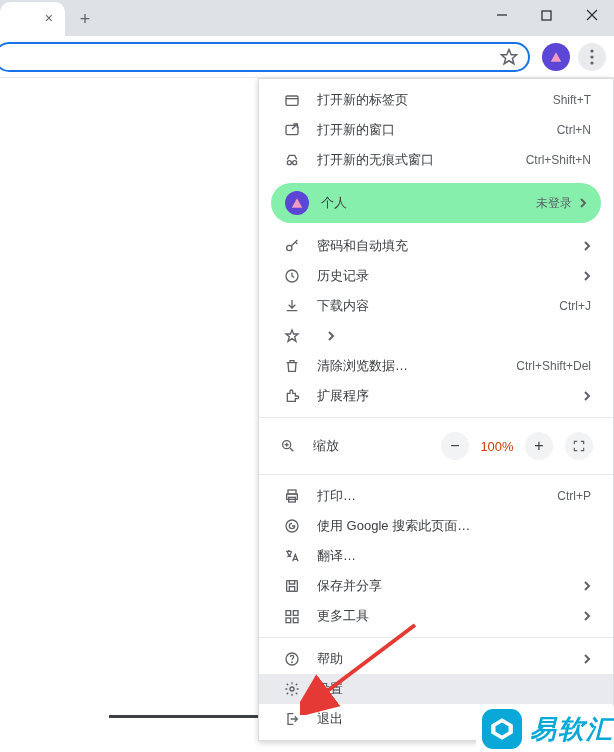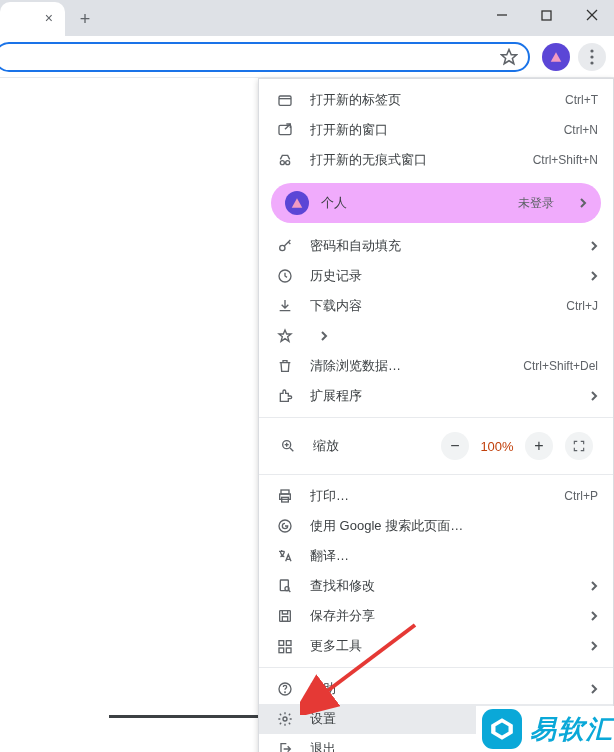--- a/index.html
+++ b/index.html
@@ -117,21 +117,21 @@
     background: #ffffff;
     border: 1px solid #dadce0;
     border-radius: 0;
     box-shadow: 0 2px 6px rgba(0,0,0,0.18);
     padding: 6px 0;
   }
   .menu-item {
     height: 30px;
     display: flex;
     align-items: center;
-    padding: 0 15px;
+    padding: 0 22px;
     font-size: 13px;
     color: #3c4043;
   }
   .menu-item .icon {
     width: 22px;
     display: flex;
     justify-content: center;
     color: #5f6368;
     margin-right: 14px;
   }
@@ -139,39 +139,39 @@
   .menu-item .shortcut { color: #5f6368; font-size: 12px; }
   .menu-item .chev { color: #5f6368; margin-left: 10px; }
   .menu-sep {
     height: 1px;
     background: #e8eaed;
     margin: 6px 0;
   }
   .profile-row {
     margin: 8px 12px;
     height: 40px;
-    background: #f0abfc;
+    background: #86efac;
     border-radius: 20px;
     display: flex;
     align-items: center;
     padding: 0 14px;
   }
   .profile-row .avatar {
     width: 24px;
     height: 24px;
     border-radius: 50%;
     background: #5b46d6;
     display: flex;
     align-items: center;
     justify-content: center;
     margin-right: 12px;
   }
   .profile-row .avatar svg { fill: #fff; }
   .profile-row .plabel { flex: 1; color: #3c4043; }
-  .profile-row .status { color: #5f6368; font-size: 12px; margin-right: 25px; }
+  .profile-row .status { color: #5f6368; font-size: 12px; margin-right: 7px; }
   .zoom-row {
     height: 44px;
     display: flex;
     align-items: center;
     padding: 0 18px;
   }
   .zoom-row .icon {
     width: 22px;
     display: flex;
     justify-content: center;
@@ -294,21 +294,21 @@
 <div class="menu">
 
   <div class="menu-item">
     <span class="icon">
       <svg width="16" height="16" viewBox="0 0 24 24" fill="none" stroke="#5f6368" stroke-width="2">
           <rect x="3" y="6" width="18" height="14" rx="2"></rect>
           <line x1="3" y1="10" x2="21" y2="10"></line>
         </svg>
     </span>
     <span class="label">打开新的标签页</span>
-    <span class="shortcut">Ctrl+T</span>
+    <span class="shortcut">Shift+T</span>
   </div>
 
   <div class="menu-item">
     <span class="icon">
       <svg width="16" height="16" viewBox="0 0 24 24" fill="none" stroke="#5f6368" stroke-width="2">
           <rect x="3" y="5" width="18" height="14" rx="2"></rect>
           <polyline points="14,3 20,3 20,9"></polyline>
           <line x1="20" y1="3" x2="12" y2="11"></line>
         </svg>
     </span>
@@ -469,35 +469,20 @@
 
   <div class="menu-item">
     <span class="icon">
       <svg width="16" height="16" viewBox="0 0 24 24" fill="none" stroke="#5f6368" stroke-width="2">
           <path d="M3 5h8 M7 3v2 M5 5c0 4 4 8 6 8 M11 5c0 4-4 8-6 8 M13 20l4-10 4 10 M14.5 17h5"></path>
         </svg>
     </span>
     <span class="label">翻译…</span>
   </div>
 
-  <div class="menu-item">
-    <span class="icon">
-      <svg width="16" height="16" viewBox="0 0 24 24" fill="none" stroke="#5f6368" stroke-width="2">
-          <rect x="5" y="3" width="12" height="16" rx="1"></rect>
-          <circle cx="15" cy="16" r="3"></circle>
-          <line x1="17.5" y1="18.5" x2="20" y2="21"></line>
-        </svg>
-    </span>
-    <span class="label">查找和修改</span>
-    <span class="chev">
-      <svg width="8" height="12" viewBox="0 0 8 12" fill="none" stroke="#5f6368" stroke-width="2">
-          <polyline points="2,2 6,6 2,10"></polyline>
-        </svg>
-    </span>
-  </div>
 
   <div class="menu-item">
     <span class="icon">
       <svg width="16" height="16" viewBox="0 0 24 24" fill="none" stroke="#5f6368" stroke-width="2">
           <rect x="4" y="4" width="16" height="16" rx="1"></rect>
           <polyline points="8,4 8,9 16,9 16,4"></polyline>
           <rect x="8" y="13" width="8" height="7"></rect>
         </svg>
     </span>
     <span class="label">保存并分享</span>

